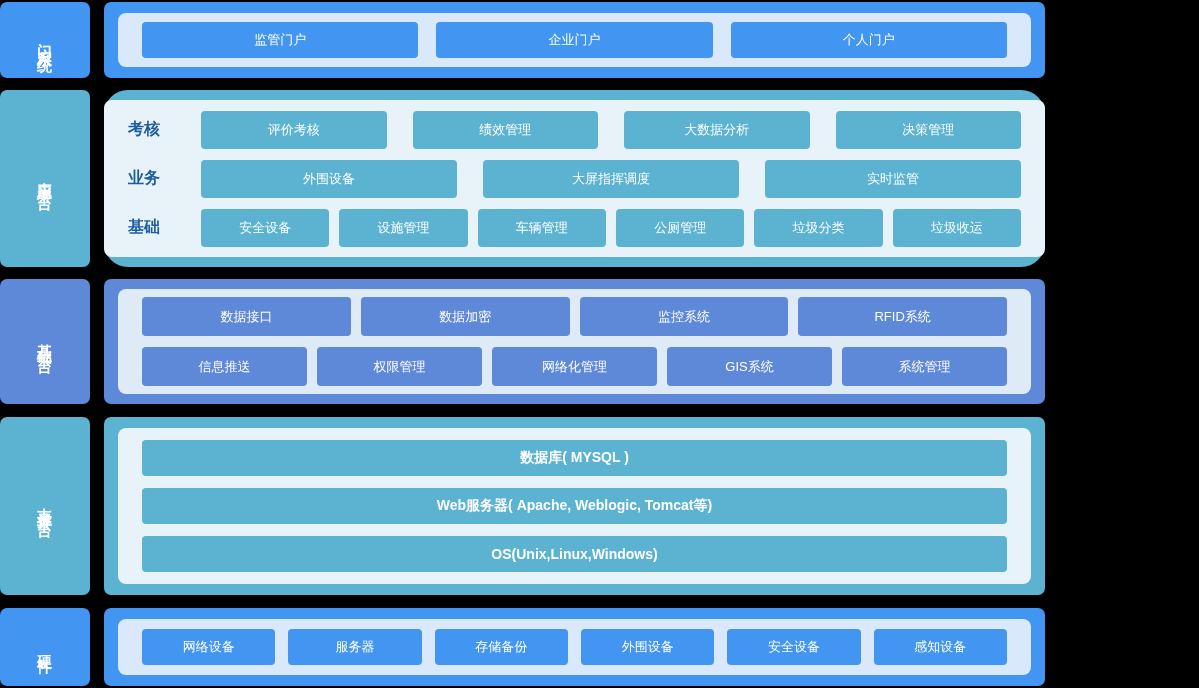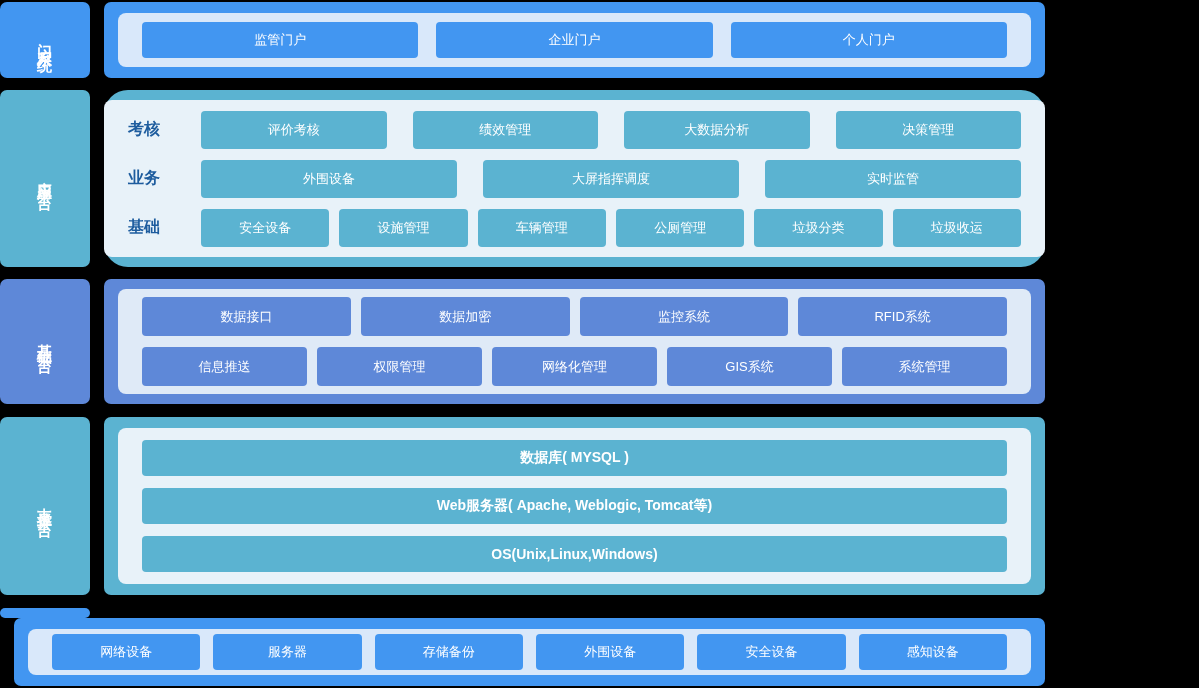--- a/index.html
+++ b/index.html
@@ -6,21 +6,21 @@
   html, body { background: #000; }
   body {
     width: 1199px; height: 688px;
     font-family: "Liberation Sans", sans-serif;
     overflow: hidden;
   }
   .stage { width: 1045px; height: 688px; padding-top: 2px; }
 
   .sec { display: flex; margin-bottom: 12px; }
   .sec.gap13 { margin-bottom: 13px; }
-  .sec:last-child { margin-bottom: 0; flex-direction: column; }
+  .sec:last-child { margin-bottom: 0; }
 
   .side {
     width: 90px; border-radius: 7px; flex: none;
     display: flex; align-items: center; justify-content: center;
   }
   .side-label {
     writing-mode: vertical-lr; text-orientation: upright;
     color: #fff; font-size: 15px; font-weight: 600; letter-spacing: 5px;
     line-height: 1;
   }

